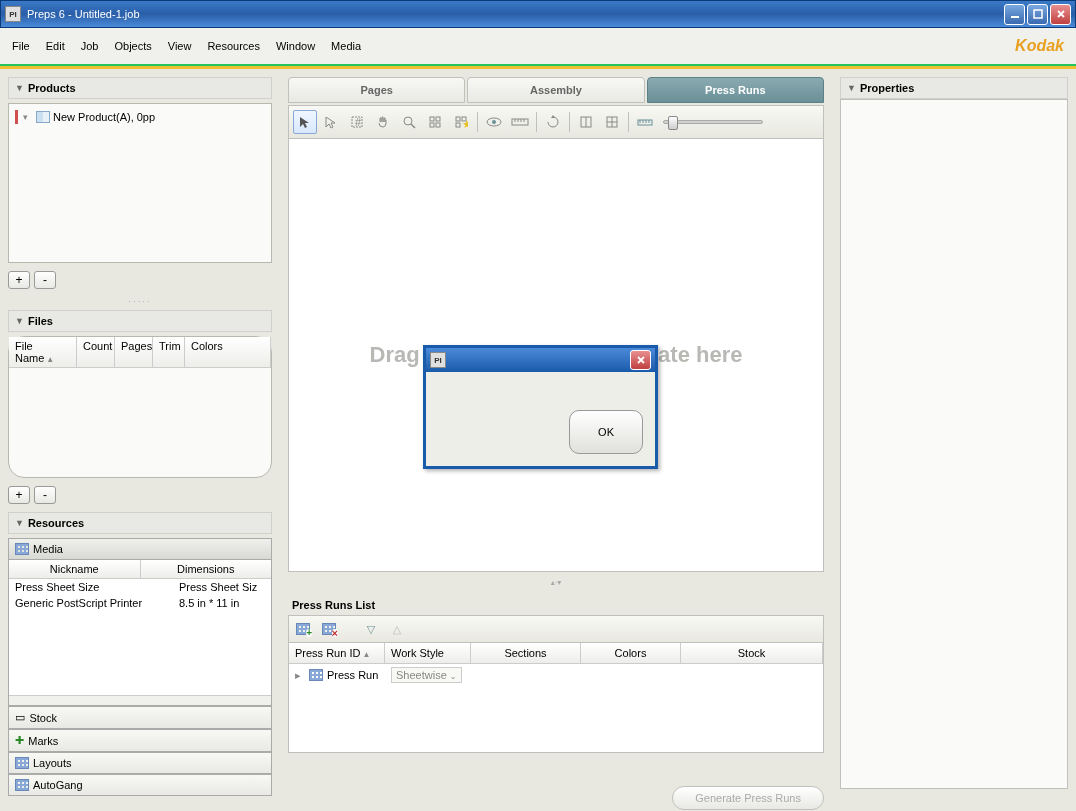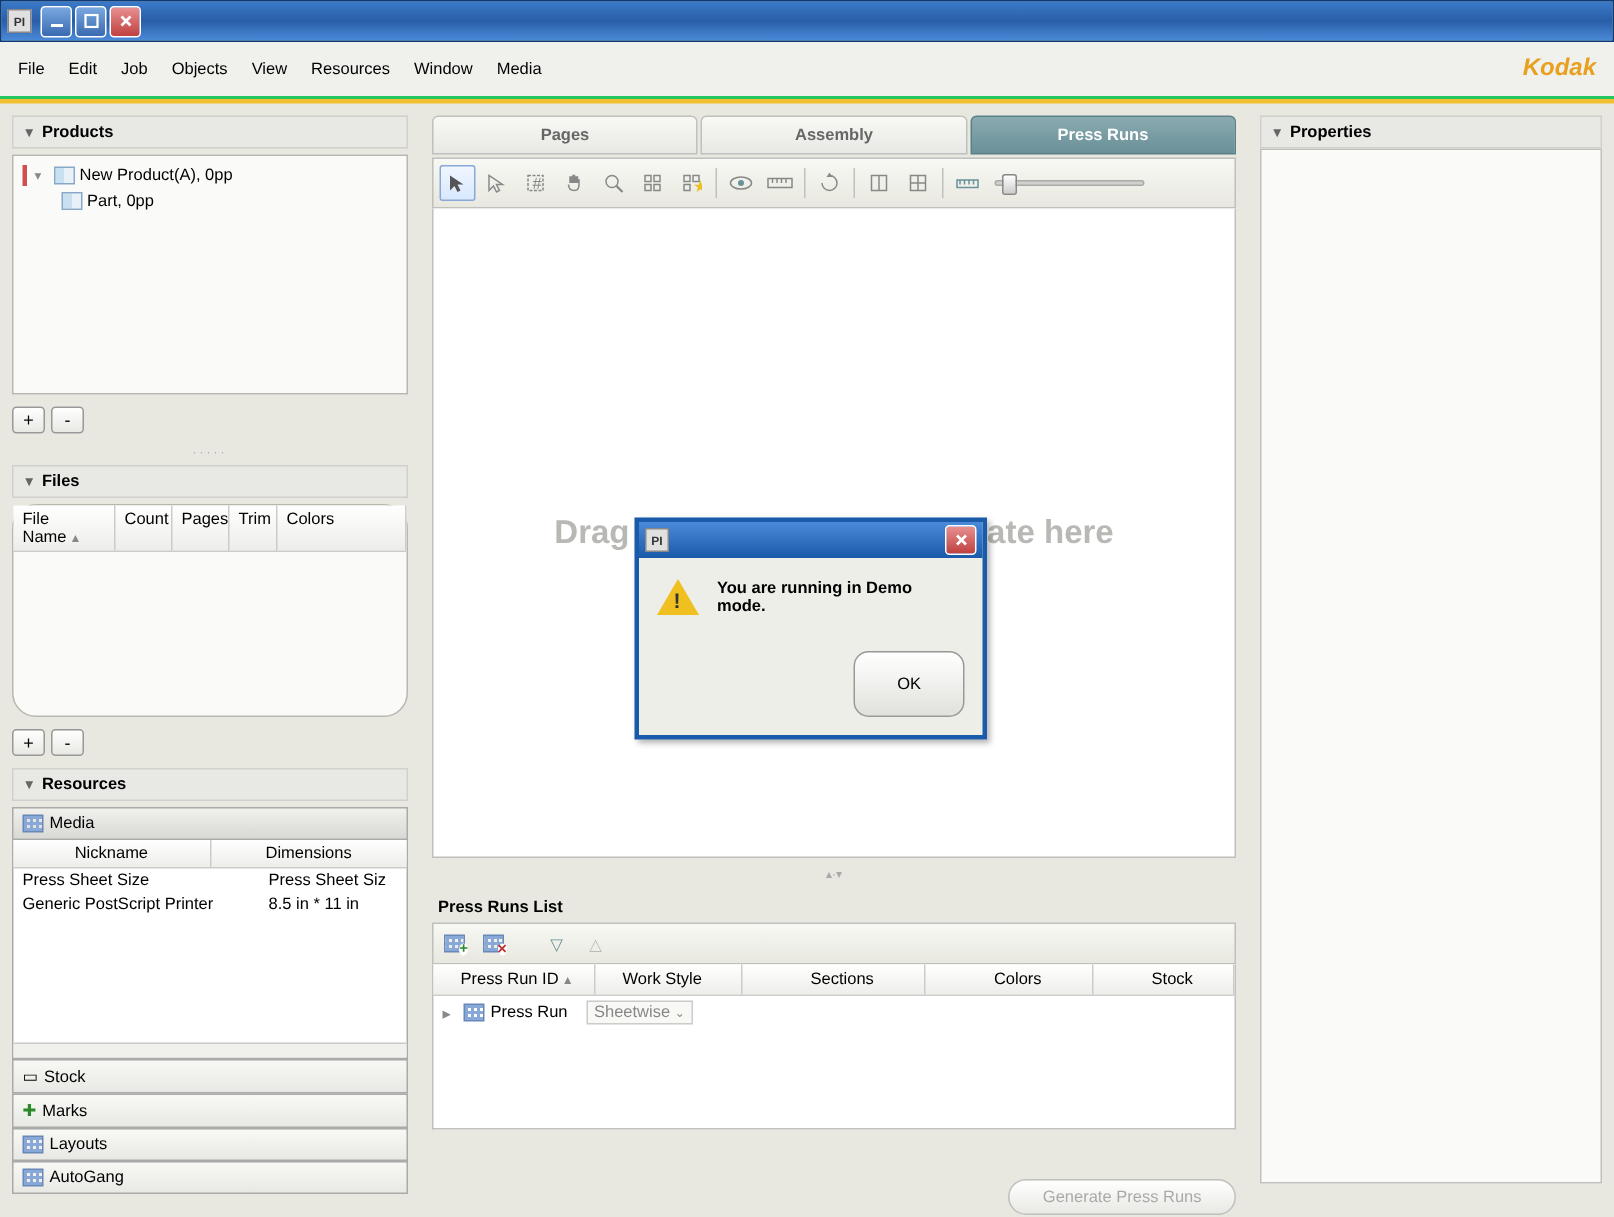--- a/index.html
+++ b/index.html
@@ -79,21 +79,21 @@
 .canvas-hint { color: #b8b8b4; font-size: 22px; font-weight: bold; }
 .handle-dots { text-align: center; color: #aaa; font-size: 8px; }
 
 
 .prl { margin: 8px 8px 0 8px; }
 .prl-header { font-weight: bold; padding: 4px; }
 .prl-toolbar { display: flex; align-items: center; gap: 6px; padding: 4px; background: linear-gradient(to bottom, #f8f8f4, #e8e8e0); border: 1px solid #c0c0bc; }
 .prl-icon { width: 20px; height: 18px; display: flex; align-items: center; justify-content: center; cursor: pointer; }
 .prl-table { border: 1px solid #c0c0bc; border-top: none; background: #fff; min-height: 110px; }
 .prl-th-row { display: flex; background: linear-gradient(to bottom, #fff, #ededea); border-bottom: 1px solid #ccc; }
-.prl-th { padding: 4px 6px; border-right: 1px solid #ccc; margin-left: 12px; }
+.prl-th { padding: 4px 6px; border-right: 1px solid #ccc; }
 .prl-row { display: flex; align-items: center; padding: 3px 6px; gap: 4px; }
 .prl-select { border: 1px solid #ccc; background: #f8f8f4; padding: 1px 4px; color: #888; }
 
 
 .gen-btn-row { display: flex; justify-content: flex-end; padding: 8px; }
 .gen-btn { padding: 5px 22px; border: 1px solid #c0c0bc; border-radius: 12px; background: linear-gradient(to bottom, #fff, #e8e8e4); color: #aaa; margin-top: 25px; }
 
 
 .props-box { border: 1px solid #c0c0bc; background: #fafaf8; height: 690px; }
 
@@ -117,20 +117,21 @@
 .red-x { position:relative; }
 .red-x::after { content:"×"; position:absolute; right:-3px; bottom:-3px; color:#c03030; font-weight:bold; font-size:11px; background:#fff; border-radius:50%; line-height:8px; }
 
 svg { display: block; }
 </style>
 </head>
 <body>
 
 <div class="titlebar">
   <div class="app-icon">PI</div>
+  <div class="title">Preps 6 - Untitled-1.job</div>
   <div class="win-controls">
     <div class="win-btn win-min">
         <svg width="10" height="10">
           <rect x="1" y="7" width="8" height="2" fill="#fff"></rect>
         </svg>
       </div>
     <div class="win-btn win-max">
         <svg width="10" height="10">
           <rect x="1" y="1" width="8" height="8" fill="none" stroke="#fff" stroke-width="1.5"></rect>
         </svg>
@@ -163,24 +164,20 @@
         <span class="tri">▼</span>
         <span>Products</span>
       </div>
     <div class="panel-box products-tree">
       <div class="tree-item">
         <span class="red-bar"></span>
         <span class="tree-collapse">▾</span>
         <span class="book-icon"></span>
         <span>New Product(A), 0pp</span>
       </div>
-      <div class="tree-item tree-indent">
-        <span class="book-icon"></span>
-        <span>Part, 0pp</span>
-      </div>
     </div>
     <div class="btn-row">
       <div class="small-btn">+</div>
       <div class="small-btn">-</div>
     </div>
     <div class="dots">·····</div>
 
     <div class="section-header">
         <span class="tri">▼</span>
         <span>Files</span>
@@ -391,22 +388,18 @@
   <div class="dialog">
     <div class="dialog-title">
       <div class="app-icon">PI</div>
       <div class="dialog-close">
           <svg width="10" height="10">
             <path d="M2 2 L8 8 M8 2 L2 8" stroke="#fff" stroke-width="1.8"></path>
           </svg>
         </div>
     </div>
     <div class="dialog-body">
-      <div class="dialog-msg">
-        <div class="warn-icon"></div>
-        <div class="dialog-msg-text">You are running in Demo mode.</div>
-      </div>
       <div class="dialog-btns">
         <div class="ok-btn">OK</div>
       </div>
     </div>
   </div>
 </div>
 
 </body></html>

